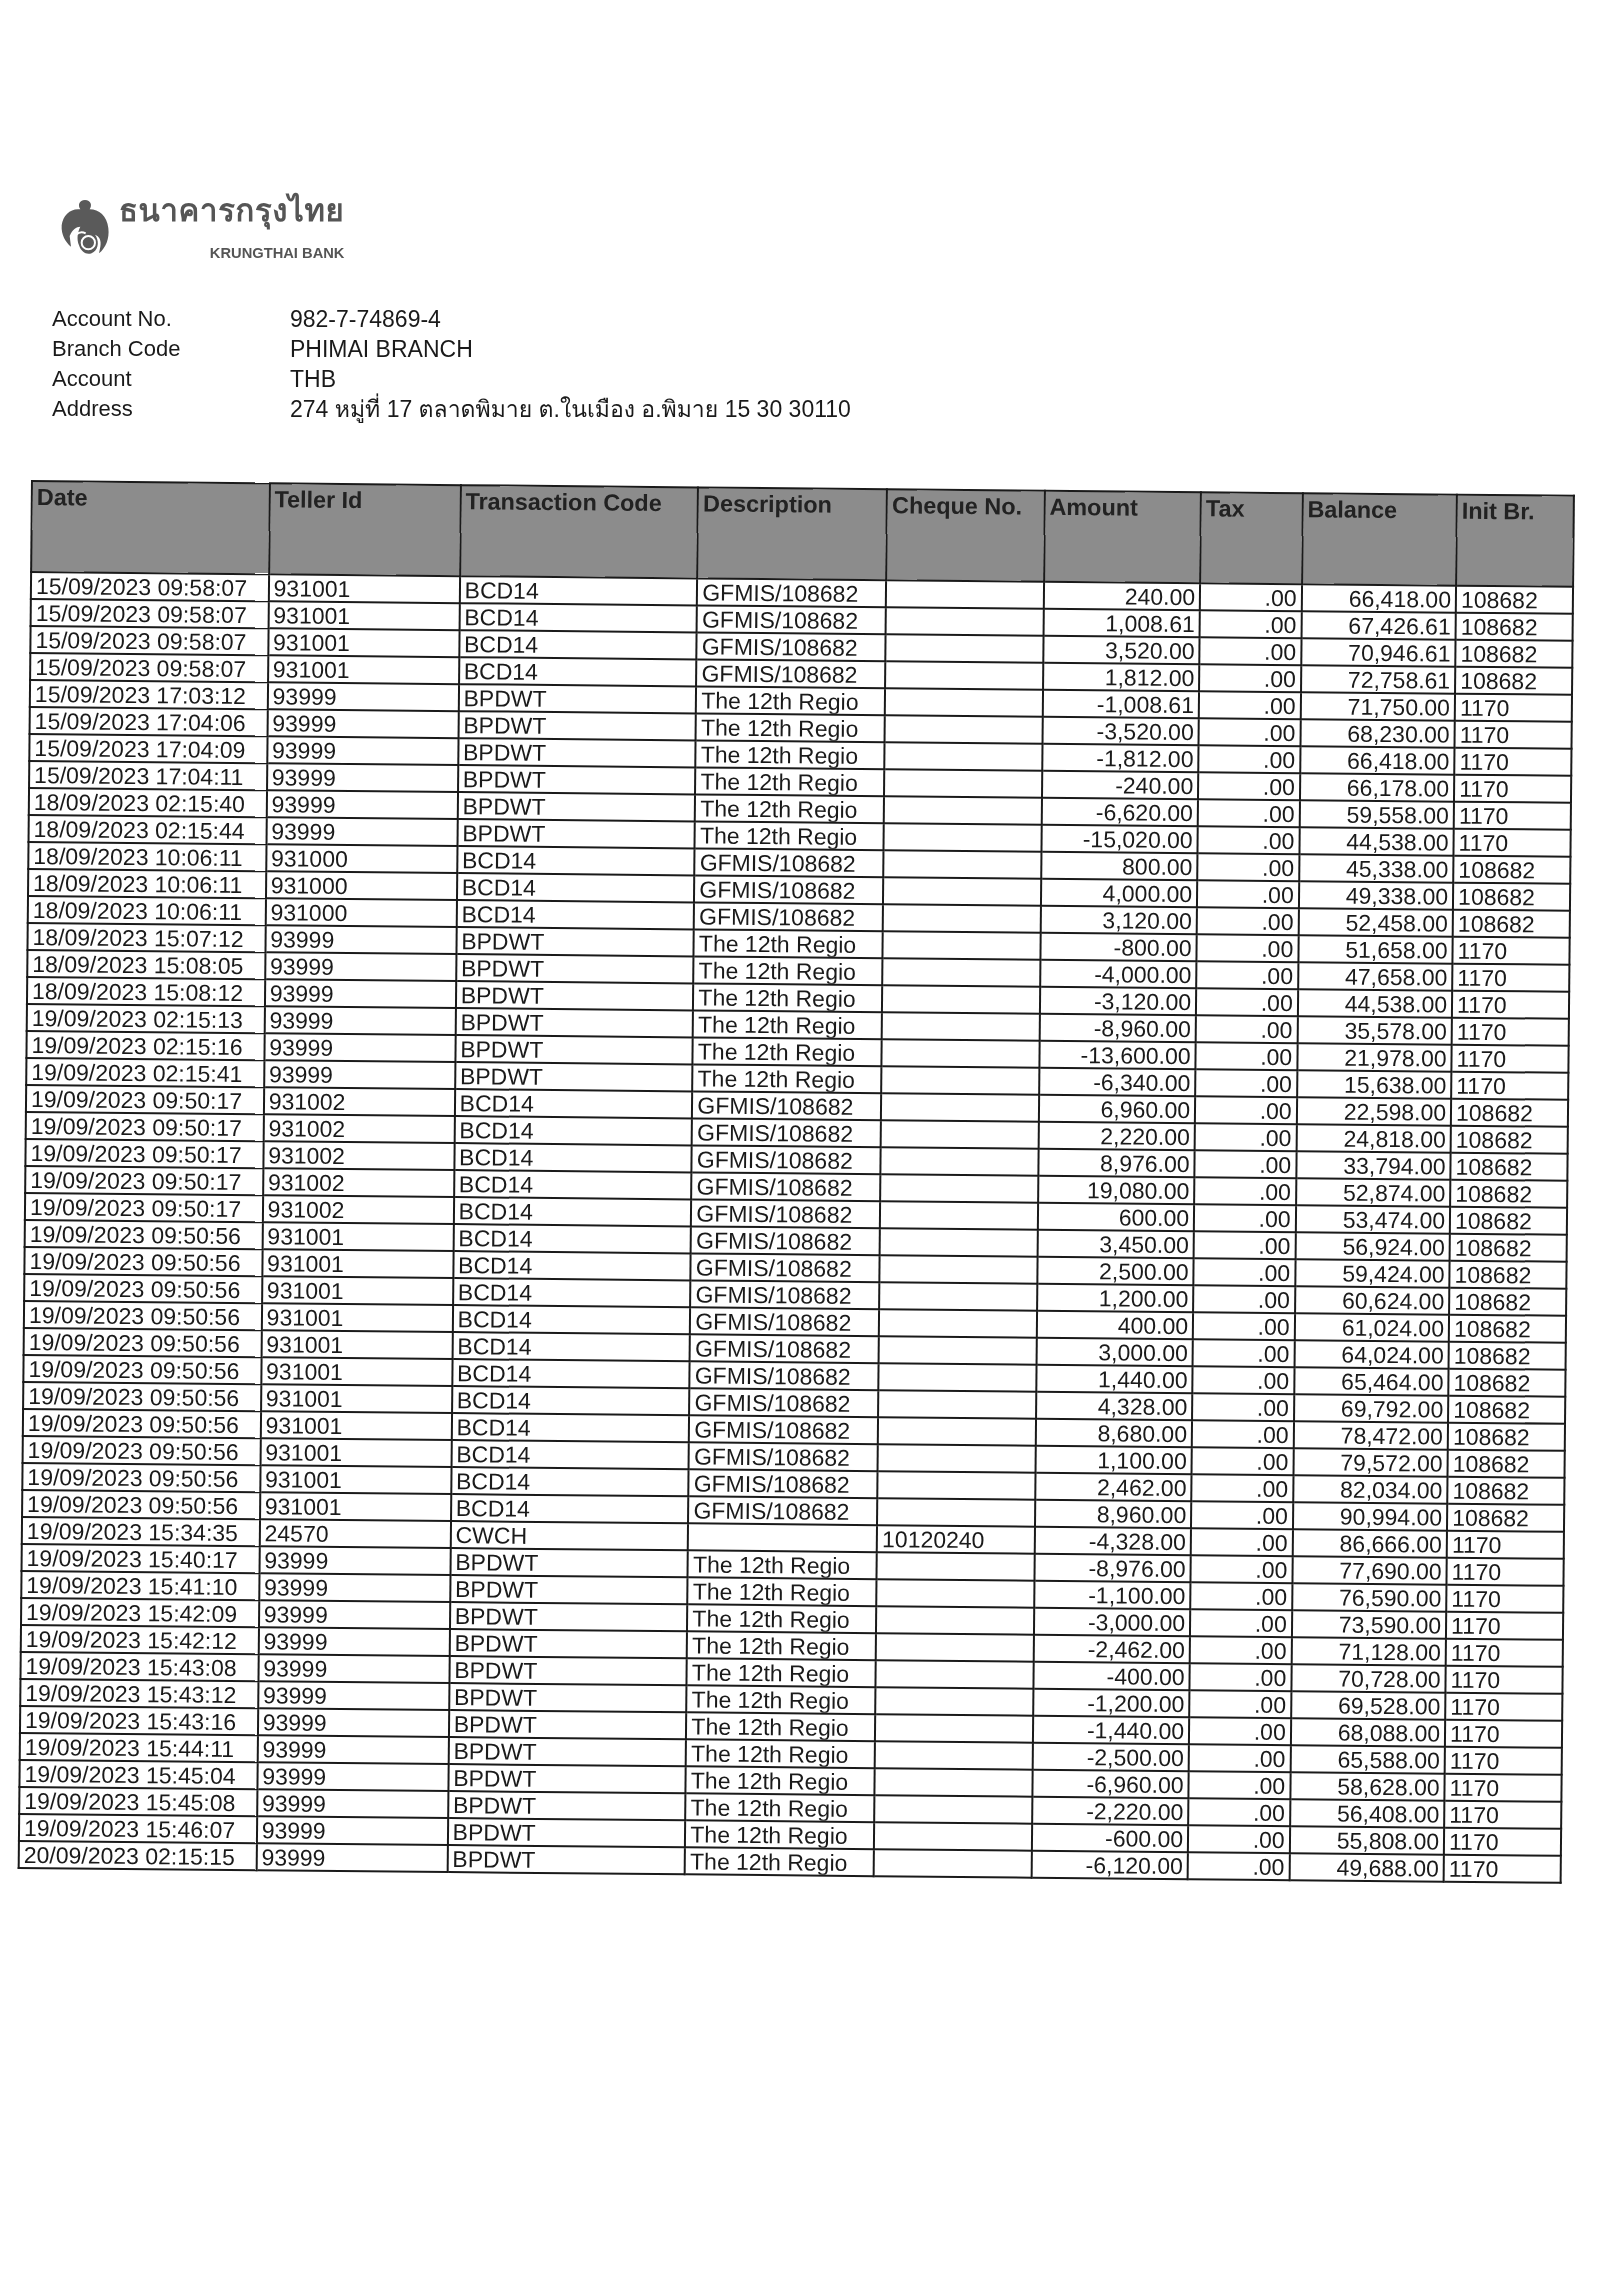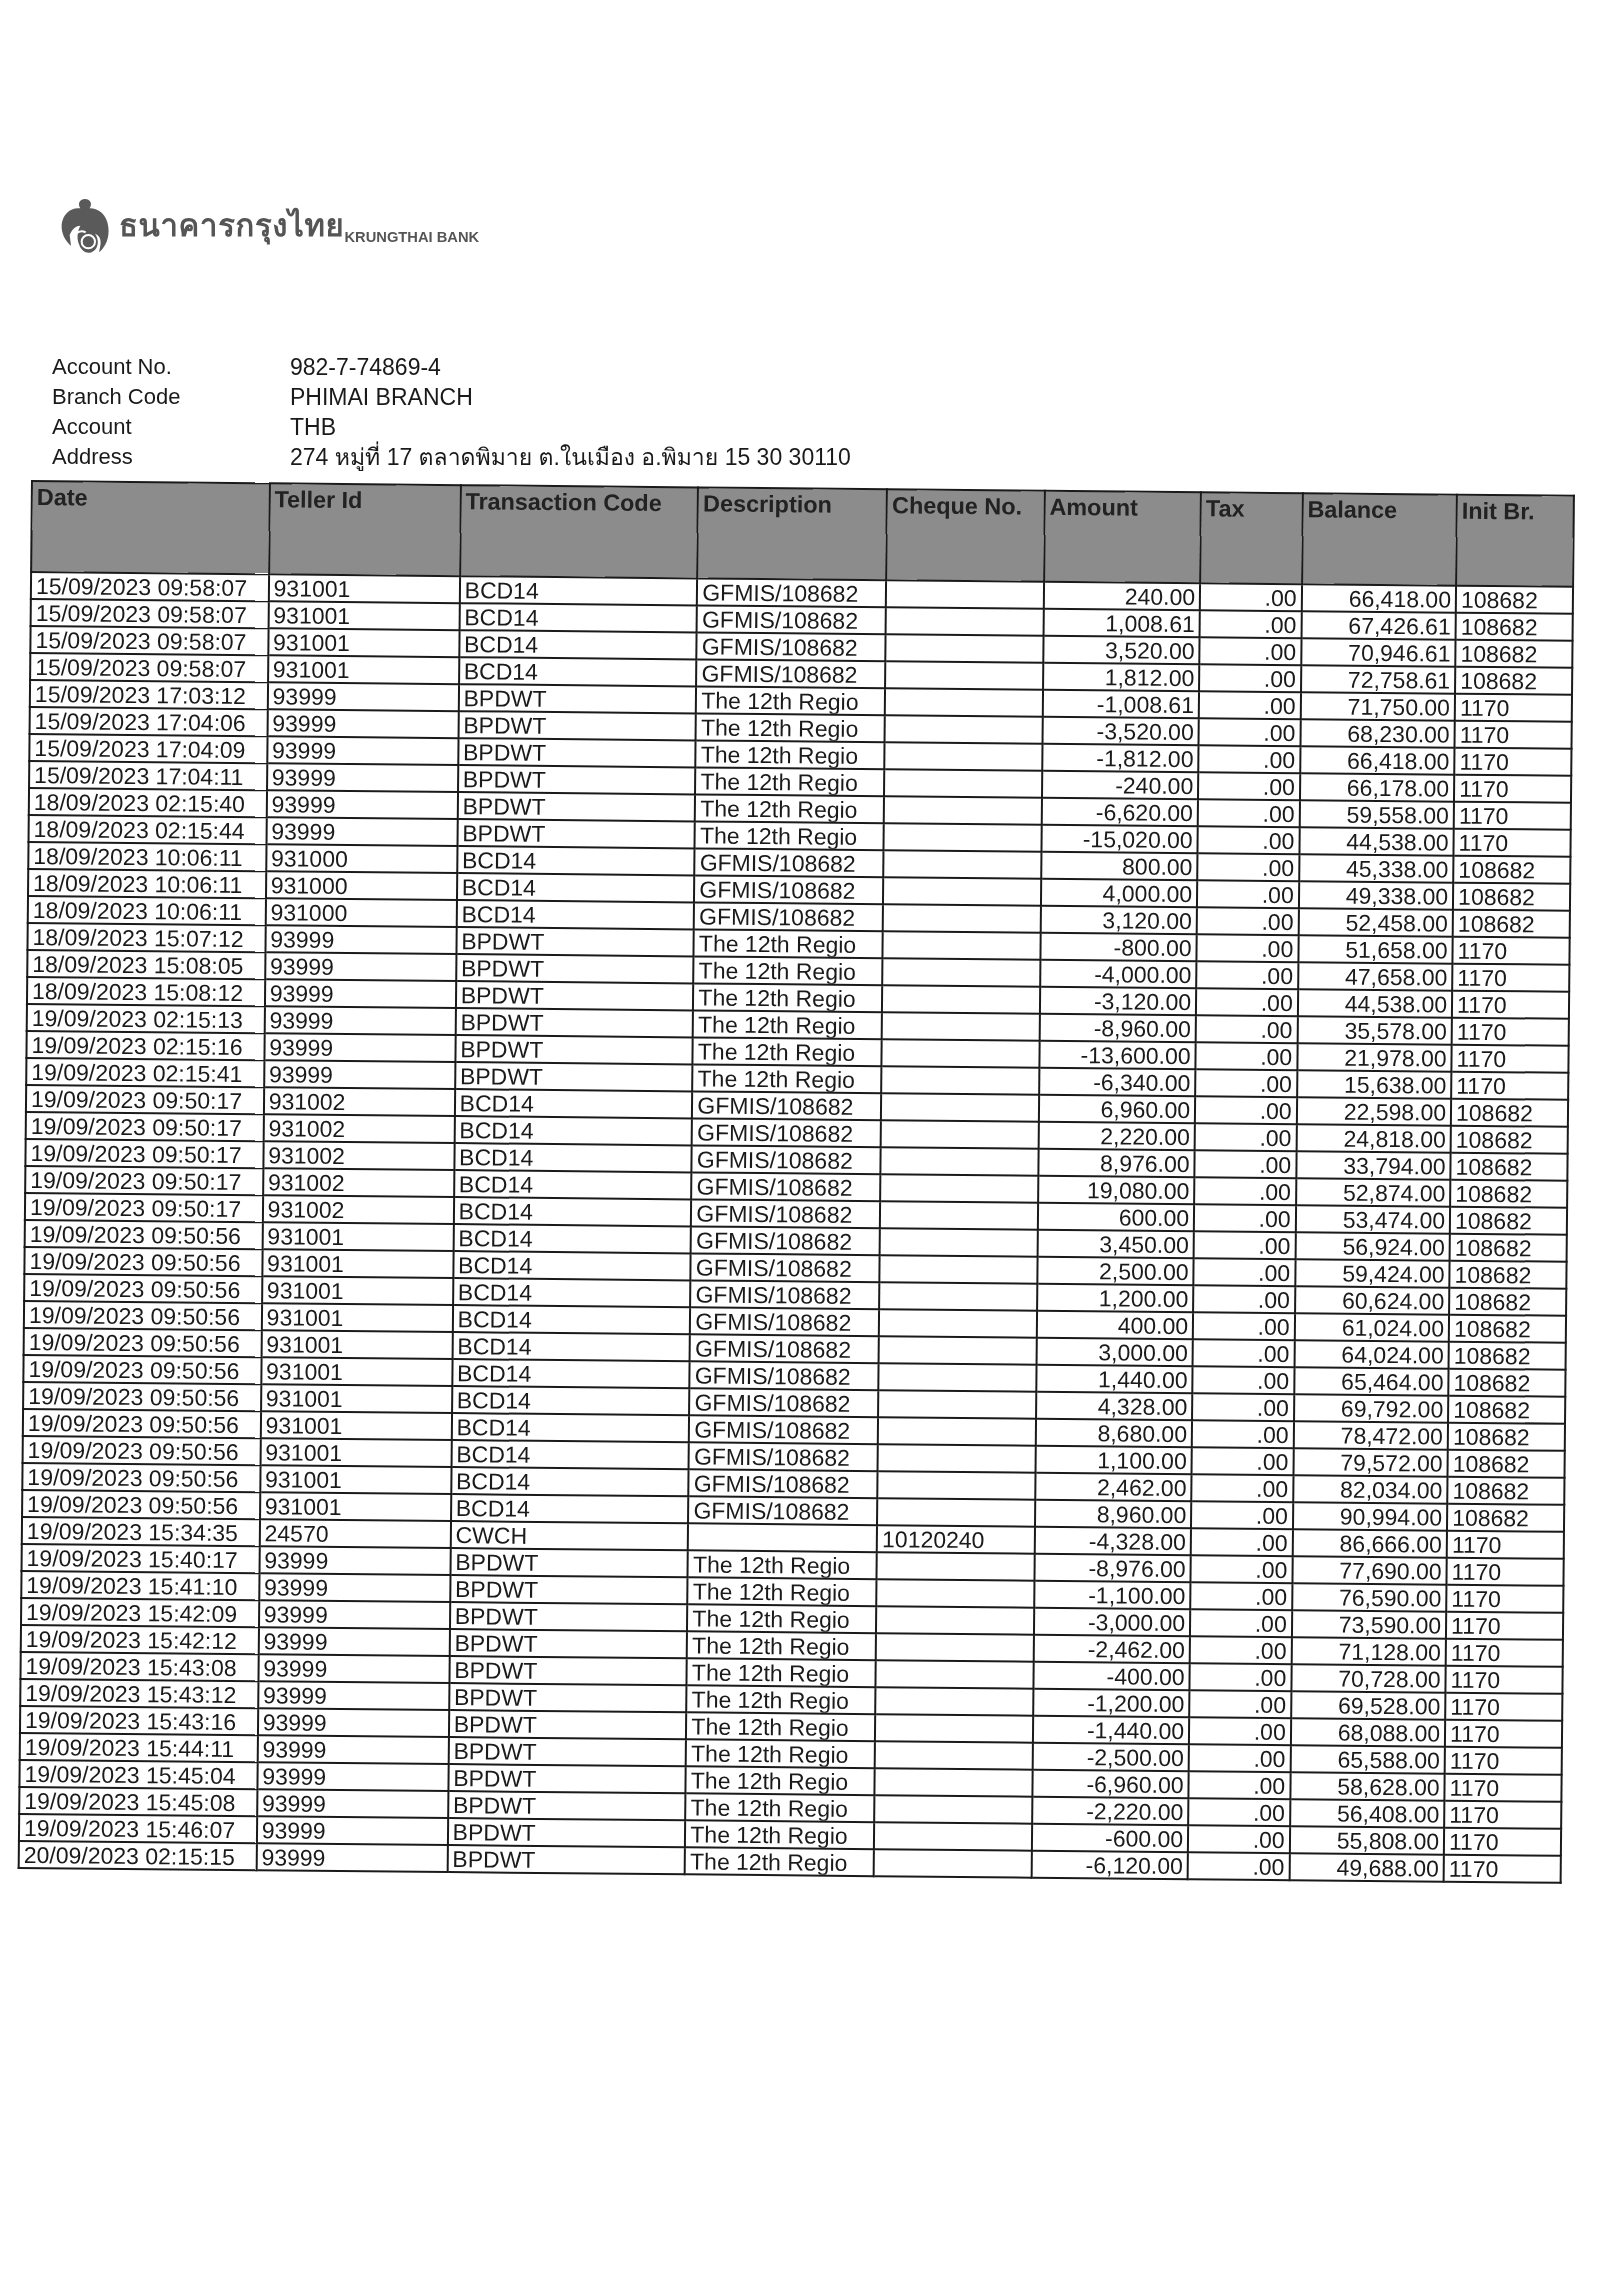--- a/index.html
+++ b/index.html
@@ -6,25 +6,25 @@
   body {
     width: 1609px; height: 2295px; position: relative; overflow: hidden;
     font-family: "Liberation Sans", "DejaVu Sans", sans-serif; color: #1a1a1a;
   }
   .logo {
     position: absolute; left: 59px; top: 195px; display: flex; align-items: center; gap: 8px;
   }
   .logo-mark {
     width: 52px; height: 64px; position: relative;
   }
-  .logo-text { display: flex; flex-direction: row; line-height: 1; }
+  .logo-text { display: flex; flex-direction: column; line-height: 1; text-align: right; }
   .logo-thai { font-size: 31px; font-weight: bold; color: #555; letter-spacing: 0.7px; }
   .logo-en { font-size: 14.7px; font-weight: bold; color: #555; margin-top: 20px; }
 
-  .info { position: absolute; left: 52px; top: 304px; margin-top: 48px; }
+  .info { position: absolute; left: 52px; top: 304px; }
   .info-row { display: flex; height: 30px; align-items: center; }
   .info-label { width: 238px; font-size: 22px; color: #1a1a1a; }
   .info-value { font-size: 23px; color: #1a1a1a; }
 
   .stmt {
     position: absolute; left: 31px; top: 480px; width: 1544px;
     border-collapse: collapse; table-layout: fixed;
     transform: rotate(0.55deg); transform-origin: top left;
   }
   .stmt th, .stmt td {

